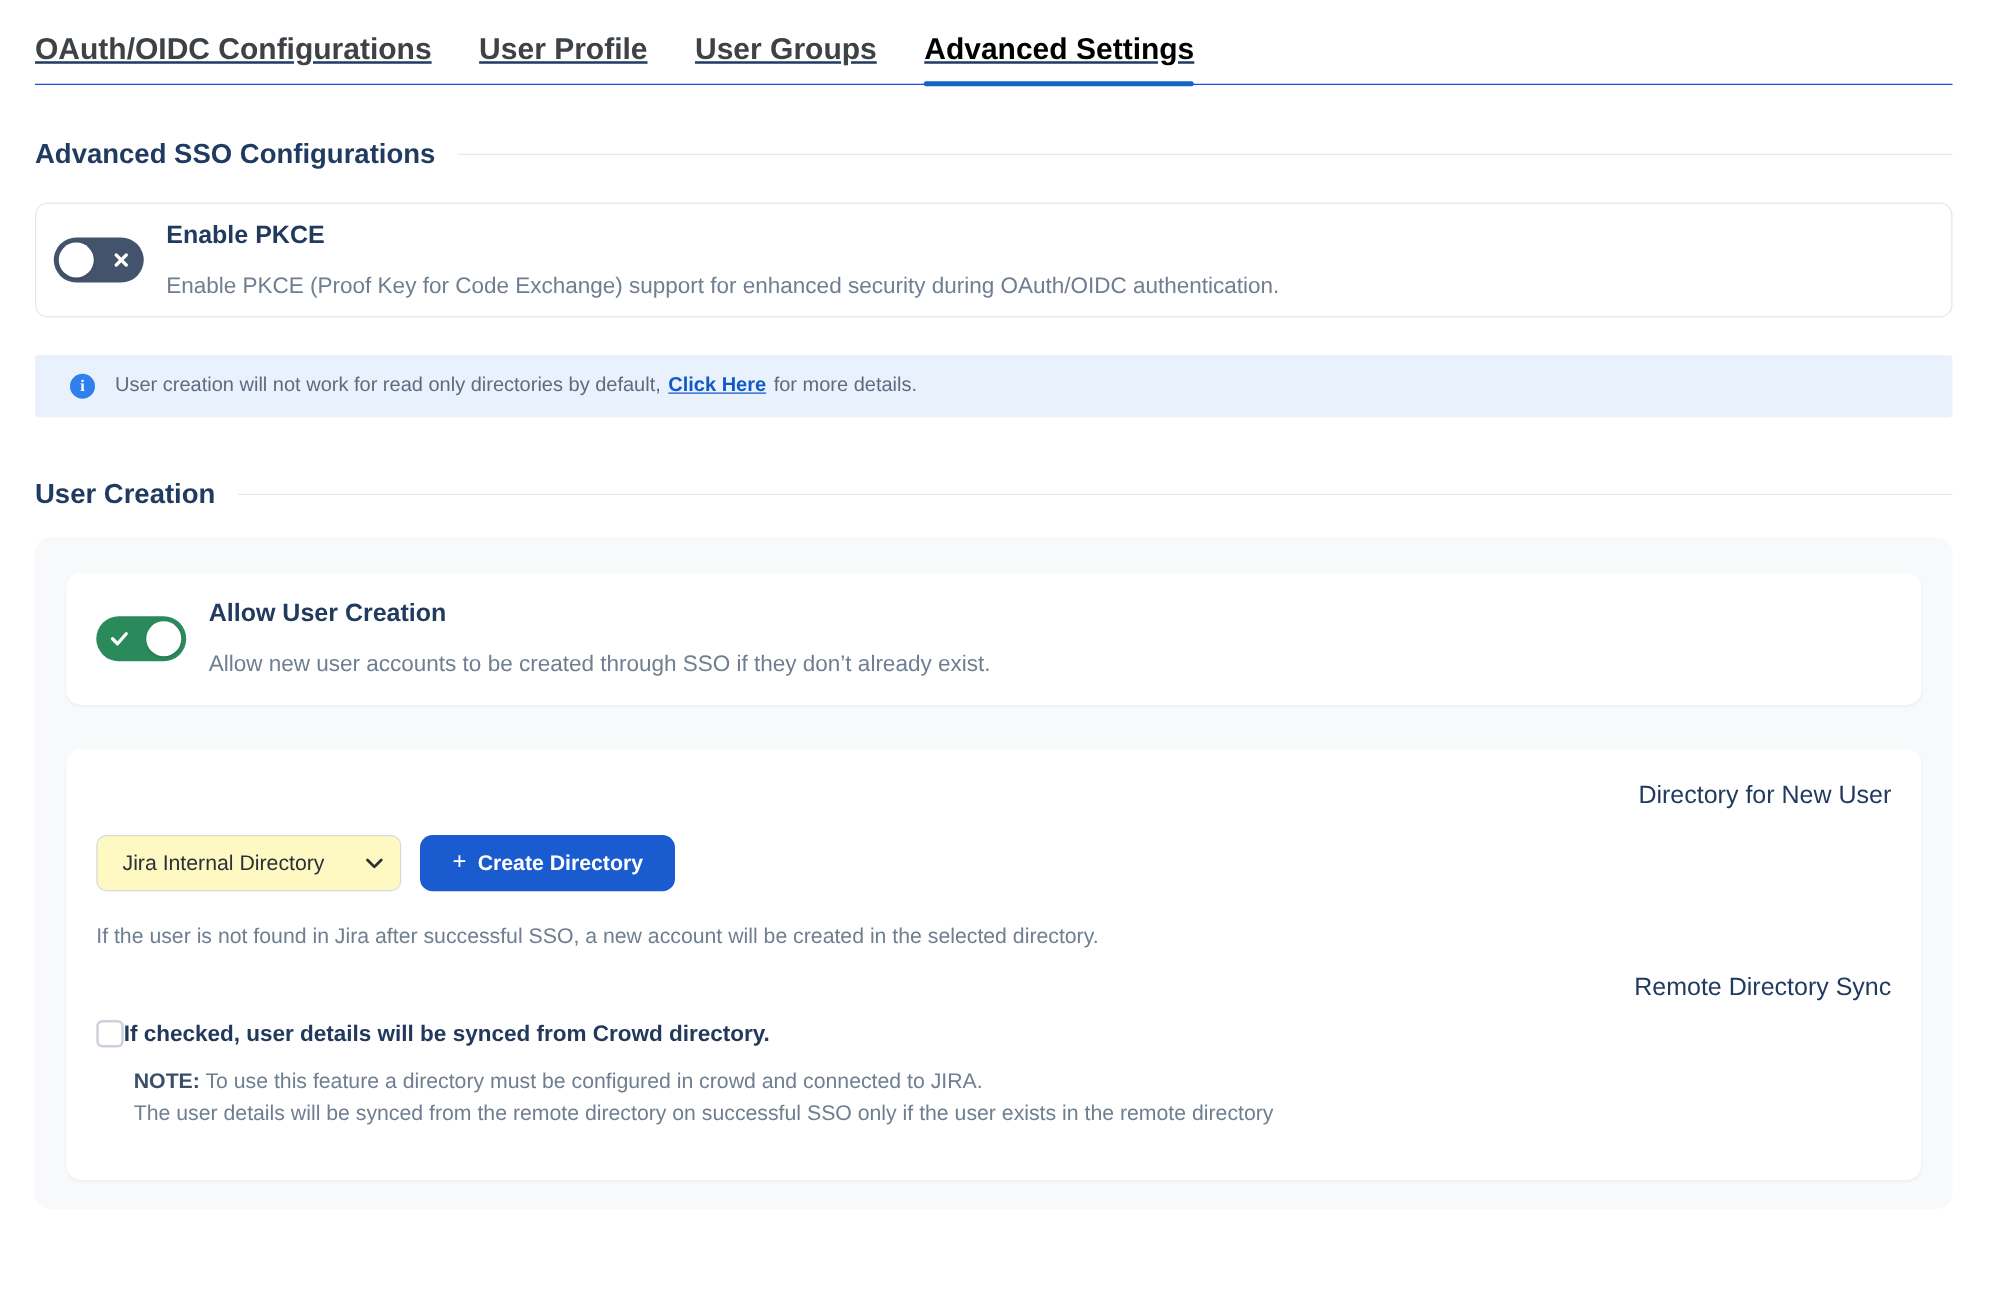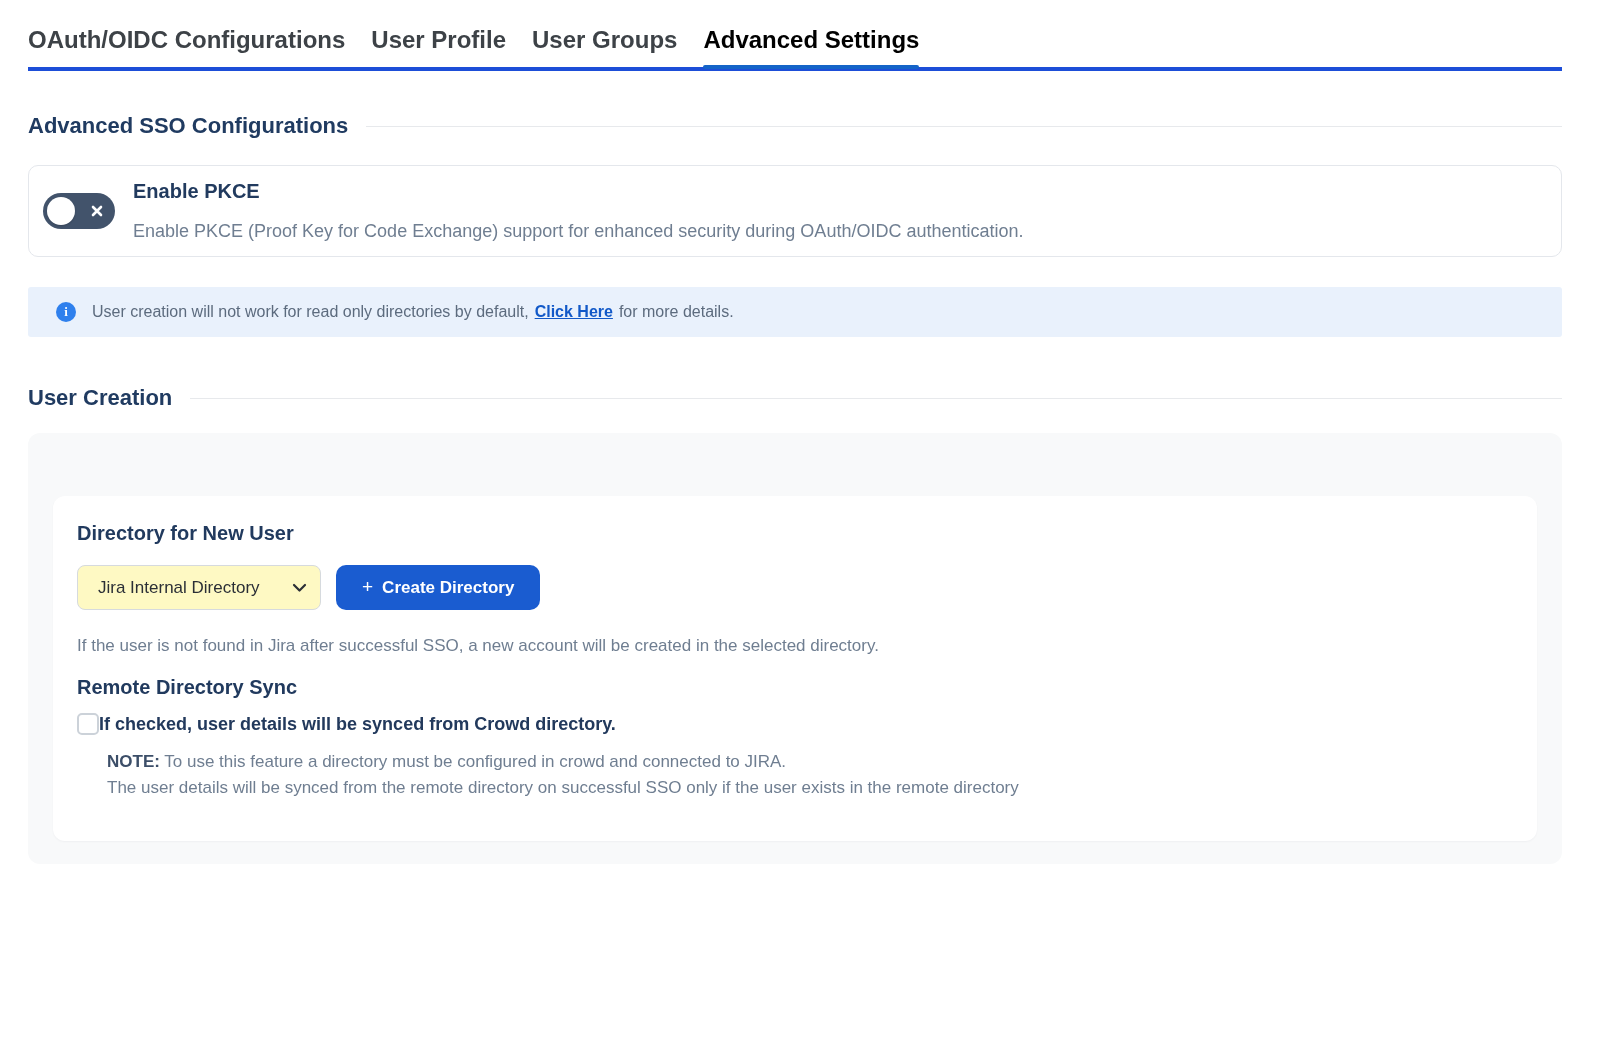--- a/index.html
+++ b/index.html
@@ -1,21 +1,21 @@
 <!DOCTYPE html>
 <html><head>
 <meta charset="utf-8">
 <style>
   * { box-sizing: border-box; margin: 0; padding: 0; }
   html, body { width: 1599px; height: 1038px; background: #ffffff; overflow: hidden; }
   body { font-family: "Liberation Sans", "DejaVu Sans", sans-serif; color: #203b61; }
   .page { width: 1534px; margin: 26px 0 0 28px; }
 
   
-  .tabbar { display: flex; gap: 26px; border-bottom: 4px solid #1d4ed8; align-items: flex-end; }
+  .tabbar { display: flex; gap: 38px; border-bottom: 1px solid #1d4ed8; align-items: flex-end; text-decoration: underline; }
   .tab { font-size: 24px; font-weight: 700; color: #3d4247; padding-bottom: 13px; position: relative; cursor: pointer; white-space: nowrap; }
   .tab.active { color: #000000; }
   .tab.active::after { content: ""; position: absolute; left: 0; right: 0; bottom: -2px; height: 4px; background: #1464c8; border-radius: 2px; }
 
   
   .section-heading { display: flex; align-items: center; gap: 18px; }
   .section-heading h2 { font-size: 22px; font-weight: 700; color: #203b61; white-space: nowrap; }
   .section-heading .rule { flex: 1; height: 1px; background: #e7e9ec; }
   .sh-1 { margin-top: 42px; }
   .sh-2 { margin-top: 48px; }
@@ -40,21 +40,21 @@
   .banner { margin-top: 30px; background: #e9f1fc; border-radius: 3px; padding: 15px 28px; display: flex; align-items: center; gap: 16px; }
   .info-icon { width: 20px; height: 20px; border-radius: 50%; background: #2f80ed; color: #fff; font-size: 13px; font-weight: 700; display: flex; align-items: center; justify-content: center; flex-shrink: 0; font-family: "Liberation Serif", serif; }
   .banner-text { font-size: 16px; color: #5c6b7e; }
   .banner-text a { color: #1259c8; font-weight: 700; text-decoration: underline; margin: 0 6px; cursor: pointer; }
 
   
   .gray-section { margin-top: 22px; background: #f8f9fa; border-radius: 12px; padding: 28px 25px 23px 25px; }
   .white-card { background: #ffffff; border-radius: 12px; box-shadow: 0 1px 2px rgba(16,30,54,0.04); }
   .card-allow { padding: 22px 24px; }
   .card-dir { margin-top: 35px; padding: 26px 24px 40px 24px; }
-  .card-dir h3 { font-size: 20px; font-weight: 700; color: #213a5e; }
+  .card-dir h3 { font-size: 20px; font-weight: 400; color: #213a5e; text-align: right; }
 
   .controls-row { display: flex; align-items: center; gap: 15px; margin-top: 20px; }
   .select-wrap { position: relative; width: 244px; }
   .select-wrap select { width: 100%; height: 45px; appearance: none; -webkit-appearance: none; border: 1px solid #d6dade; border-radius: 8px; background: #fef9c3; font-family: "Liberation Sans", sans-serif; font-size: 17px; color: #2b2f36; padding: 0 42px 0 20px; cursor: pointer; }
   .select-chevron { position: absolute; right: 14px; top: 50%; transform: translateY(-50%); pointer-events: none; display: flex; }
   .btn-primary { height: 45px; border: none; border-radius: 10px; background: #1a5cd0; color: #ffffff; font-family: "Liberation Sans", sans-serif; font-size: 17px; font-weight: 700; padding: 0 26px; display: flex; align-items: center; gap: 9px; cursor: pointer; }
   .btn-primary .plus { font-size: 19px; font-weight: 400; position: relative; top: -1px; }
 
   .help-text { margin-top: 26px; font-size: 17px; color: #6f7e91; }
   .h3-remote { margin-top: 20px; }
@@ -105,20 +105,36 @@
     <span class="banner-text"><span>User creation will not work for read only directories by default,</span><a>Click Here</a><span>for more details.</span></span>
   </div>
 
   <div class="section-heading sh-2">
     <h2>User Creation</h2>
     <div class="rule"></div>
   </div>
 
   <div class="gray-section">
 
+    <div class="white-card card-allow">
+      <div class="toggle-row">
+        <div class="toggle on">
+          <span class="tgl-icon">
+            <svg width="15" height="13" viewBox="0 0 15 13">
+                <path d="M2 6.5 L6 10.5 L13 2.5" stroke="#ffffff" stroke-width="2.6" stroke-linecap="round" stroke-linejoin="round" fill="none"></path>
+              </svg>
+          </span>
+          <span class="knob"></span>
+        </div>
+        <div>
+          <div class="toggle-title">Allow User Creation</div>
+          <div class="toggle-desc">Allow new user accounts to be created through SSO if they don’t already exist.</div>
+        </div>
+      </div>
+    </div>
 
     <div class="white-card card-dir">
       <h3>Directory for New User</h3>
 
       <div class="controls-row">
         <div class="select-wrap">
           <select>
             <option selected="">Jira Internal Directory</option>
           </select>
           <span class="select-chevron">

